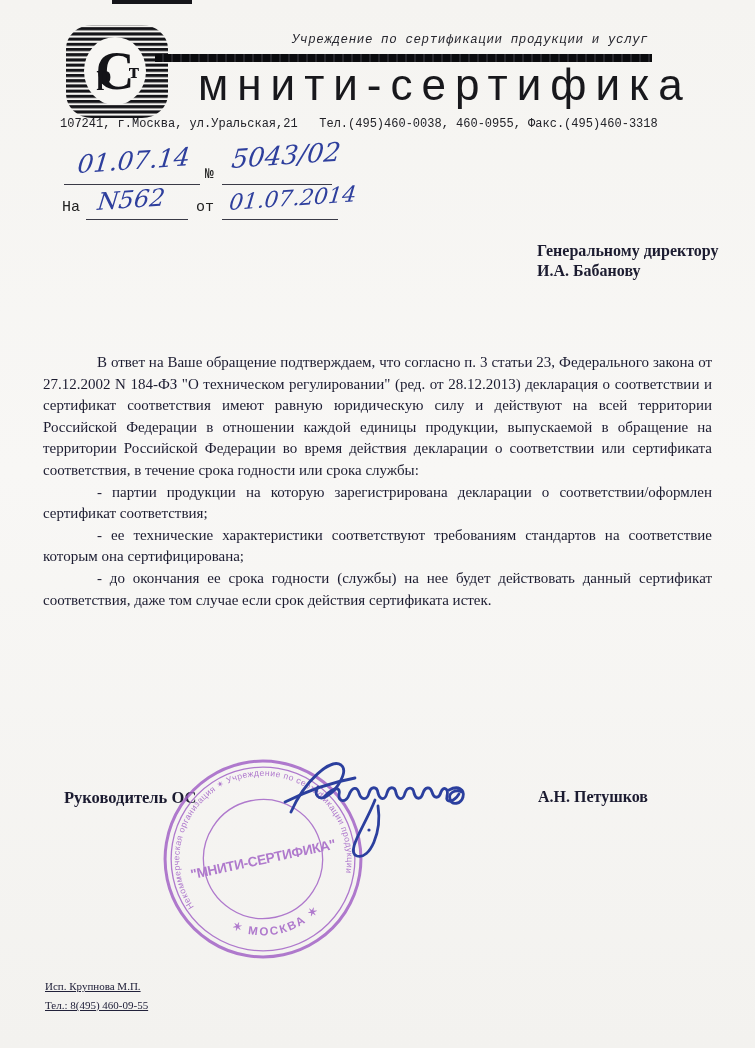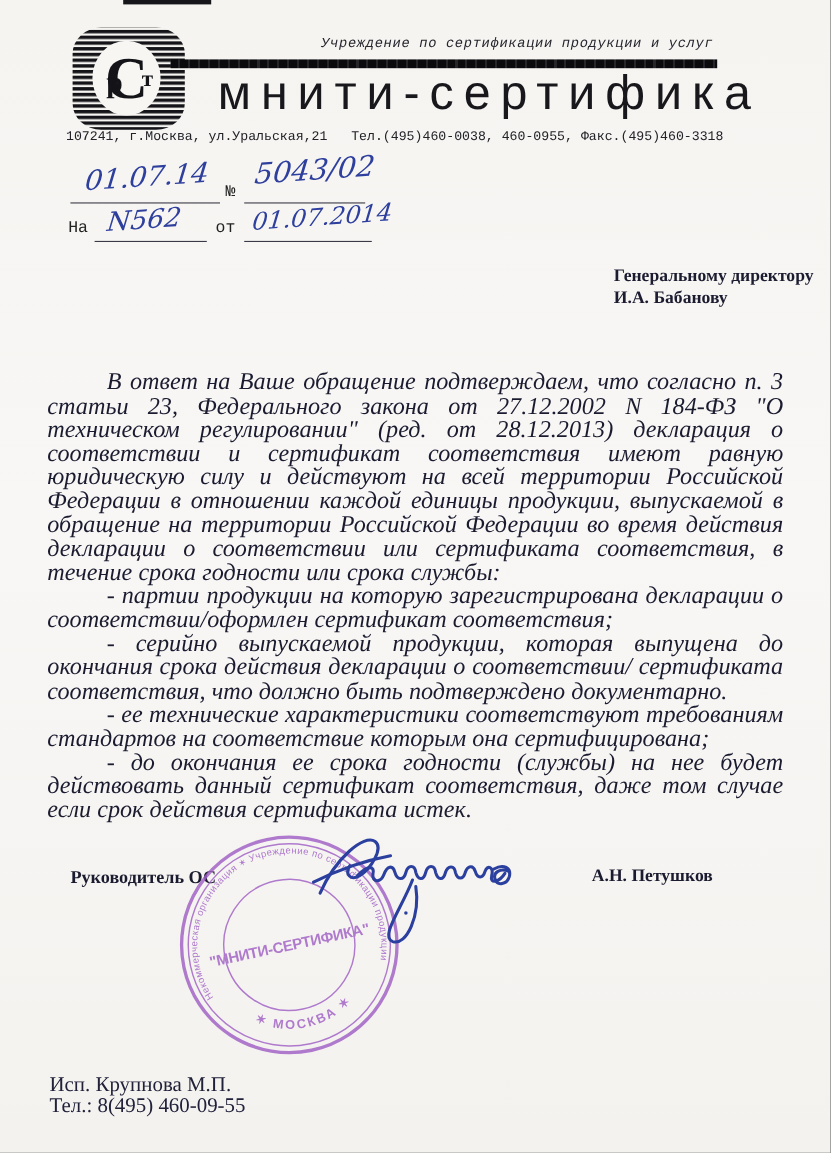--- a/index.html
+++ b/index.html
@@ -36,32 +36,32 @@
   .rule-a{left:64px;top:184px;width:136px;}
   .rule-b{left:222px;top:184px;width:110px;}
   .rule-c{left:86px;top:219px;width:102px;}
   .rule-d{left:222px;top:219px;width:116px;}
   .plabel{position:absolute;font-family:"Liberation Mono",monospace;font-size:15px;color:#222;}
   .lbl-no{left:205px;top:166px;}
   .lbl-na{left:62px;top:199px;}
   .lbl-ot{left:196px;top:199px;}
   .addressee{
     position:absolute;left:537px;top:241px;font-size:16px;font-weight:bold;
-    line-height:19.5px;color:#1c1c30;margin-left:21px;
+    line-height:19.5px;color:#1c1c30;
   }
   .body-text{
-    position:absolute;left:43px;top:336px;width:669px;font-size:22px;
-    line-height:21.6px;text-align:justify;color:#1b1b30;font-style:italic;
+    position:absolute;left:43px;top:352px;width:669px;font-size:15px;
+    line-height:21.6px;text-align:justify;color:#1b1b30;
   }
   .body-text p{margin:0;text-indent:54px;}
   .sig-role{position:absolute;left:64px;top:788px;font-size:16.5px;font-weight:bold;color:#1b1b30;}
   .sig-name{position:absolute;left:538px;top:788px;font-size:16px;font-weight:bold;color:#1b1b30;}
   .stamp{position:absolute;left:156px;top:752px;opacity:0.82;transform:rotate(-12deg);}
   .signature{position:absolute;left:283px;top:750px;}
-  .footer{position:absolute;left:45px;top:977px;font-size:19px;line-height:19px;color:#21213a;}
+  .footer{position:absolute;left:45px;top:977px;font-size:11px;line-height:19px;color:#21213a;text-decoration:underline;}
 </style>
 </head>
 <body>
 
 <div class="page">
 
   <div class="artifact-top"></div>
 
   <svg class="logo" width="106" height="100" viewBox="0 0 106 100">
     <defs>
@@ -95,21 +95,20 @@
   <div class="rule rule-d"></div>
 
   <div class="addressee">
     <div>Генеральному директору</div>
     <div>И.А. Бабанову</div>
   </div>
 
   <div class="body-text">
     <p>В ответ на Ваше обращение подтверждаем, что согласно п. 3 статьи 23, Федерального закона от 27.12.2002 N 184-ФЗ "О техническом регулировании" (ред. от 28.12.2013) декларация о соответствии и сертификат соответствия имеют равную юридическую силу и действуют на всей территории Российской Федерации в отношении каждой единицы продукции, выпускаемой в обращение на территории Российской Федерации во время действия декларации о соответствии или сертификата соответствия, в течение срока годности или срока службы:</p>
     <p>- партии продукции на которую зарегистрирована декларации о соответствии/оформлен сертификат соответствия;</p>
-    <p>- серийно выпускаемой продукции, которая выпущена до окончания срока действия декларации о соответствии/ сертификата соответствия, что должно быть подтверждено документарно.</p>
     <p>- ее технические характеристики соответствуют требованиям стандартов на соответствие которым она сертифицирована;</p>
     <p>- до окончания ее срока годности (службы) на нее будет действовать данный сертификат соответствия, даже  том случае если срок действия сертификата истек.</p>
   </div>
 
   <div class="sig-role">Руководитель ОС</div>
   <div class="sig-name">А.Н. Петушков</div>
 
   <svg class="stamp" width="214" height="214" viewBox="0 0 212 212">
     <g stroke="#a05fc5" fill="none">
       <circle cx="106" cy="106" r="97" stroke-width="3"></circle>

